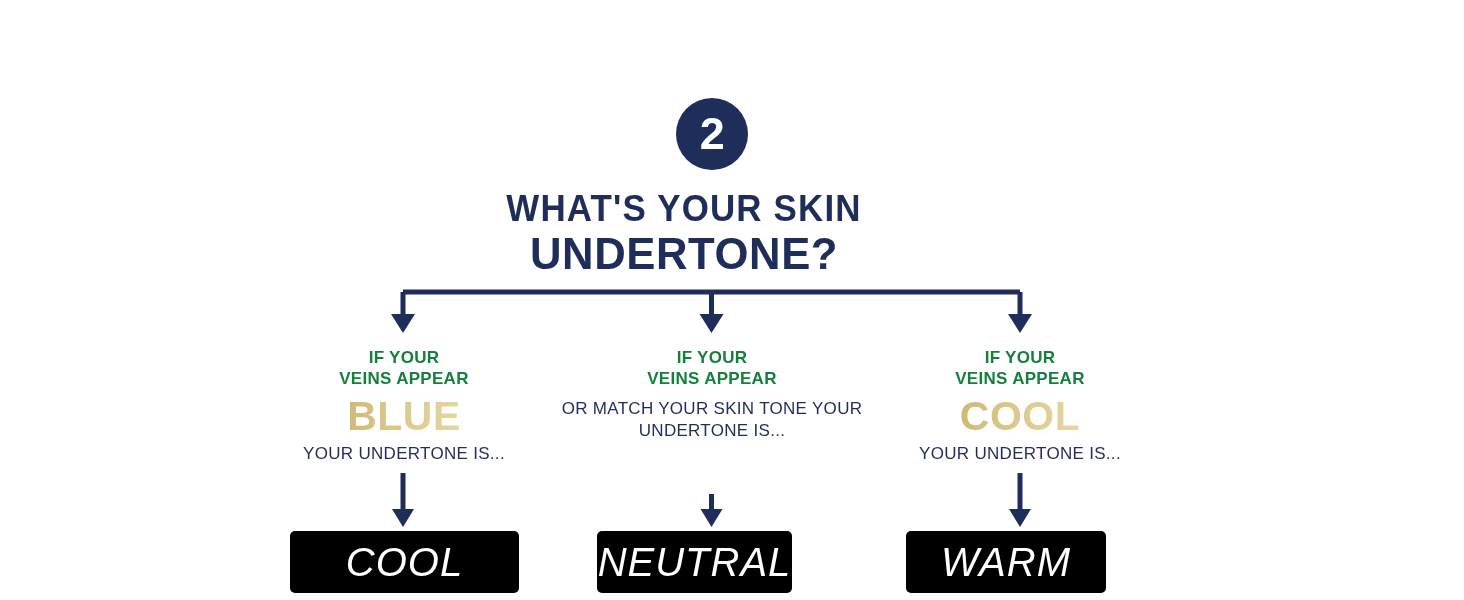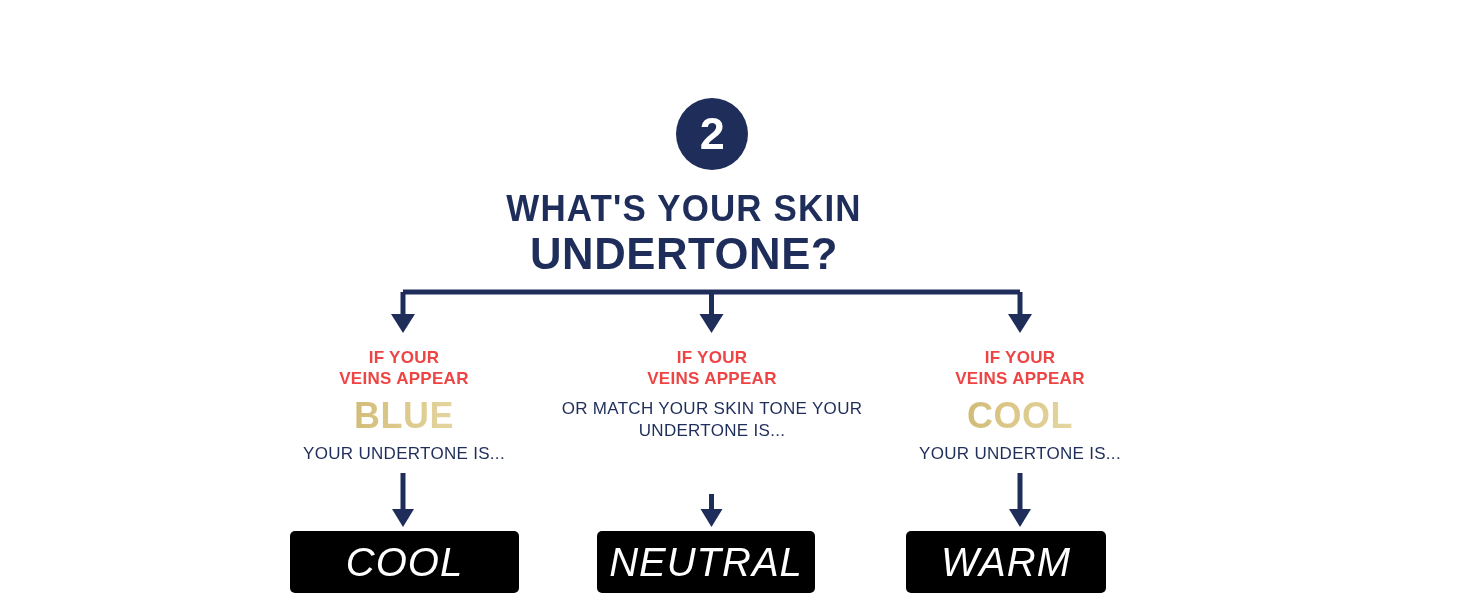--- a/index.html
+++ b/index.html
@@ -85,29 +85,29 @@
   .branch {
     position: absolute;
     top: 347px;
     text-align: center;
   }
   .branch-1 { left: 289px; width: 230px; }
   .branch-2 { left: 552px; width: 320px; }
   .branch-3 { left: 905px; width: 230px; }
 
   .cond-text {
-    color: #ef4444;
+    color: #15803d;
     font-size: 17px;
     font-weight: 600;
     line-height: 21px;
     letter-spacing: 0.3px;
   }
 
   .keyword {
-    font-size: 36px;
+    font-size: 41px;
     font-weight: 700;
     letter-spacing: 0.5px;
     line-height: 36px;
     margin-top: 9px;
     background-image: linear-gradient(95deg, #c2a85f 0%, #d9c585 42%, #e6d9a6 78%, #eadfb0 100%);
     -webkit-background-clip: text;
     background-clip: text;
     color: transparent;
     -webkit-text-fill-color: transparent;
   }
@@ -126,21 +126,21 @@
     position: absolute;
     top: 531px;
     height: 62px;
     background: #000000;
     border-radius: 5px;
     display: flex;
     align-items: center;
     justify-content: center;
   }
   .box-1 { left: 290px; width: 229px; }
-  .box-2 { left: 597px; width: 218px; }
+  .box-2 { left: 597px; width: 195px; }
   .box-3 { left: 906px; width: 200px; }
 
   .result-label {
     color: #ffffff;
     font-size: 40px;
     font-style: italic;
     font-weight: 400;
     letter-spacing: 1px;
     line-height: 1;
     font-family: "Liberation Sans", sans-serif;

